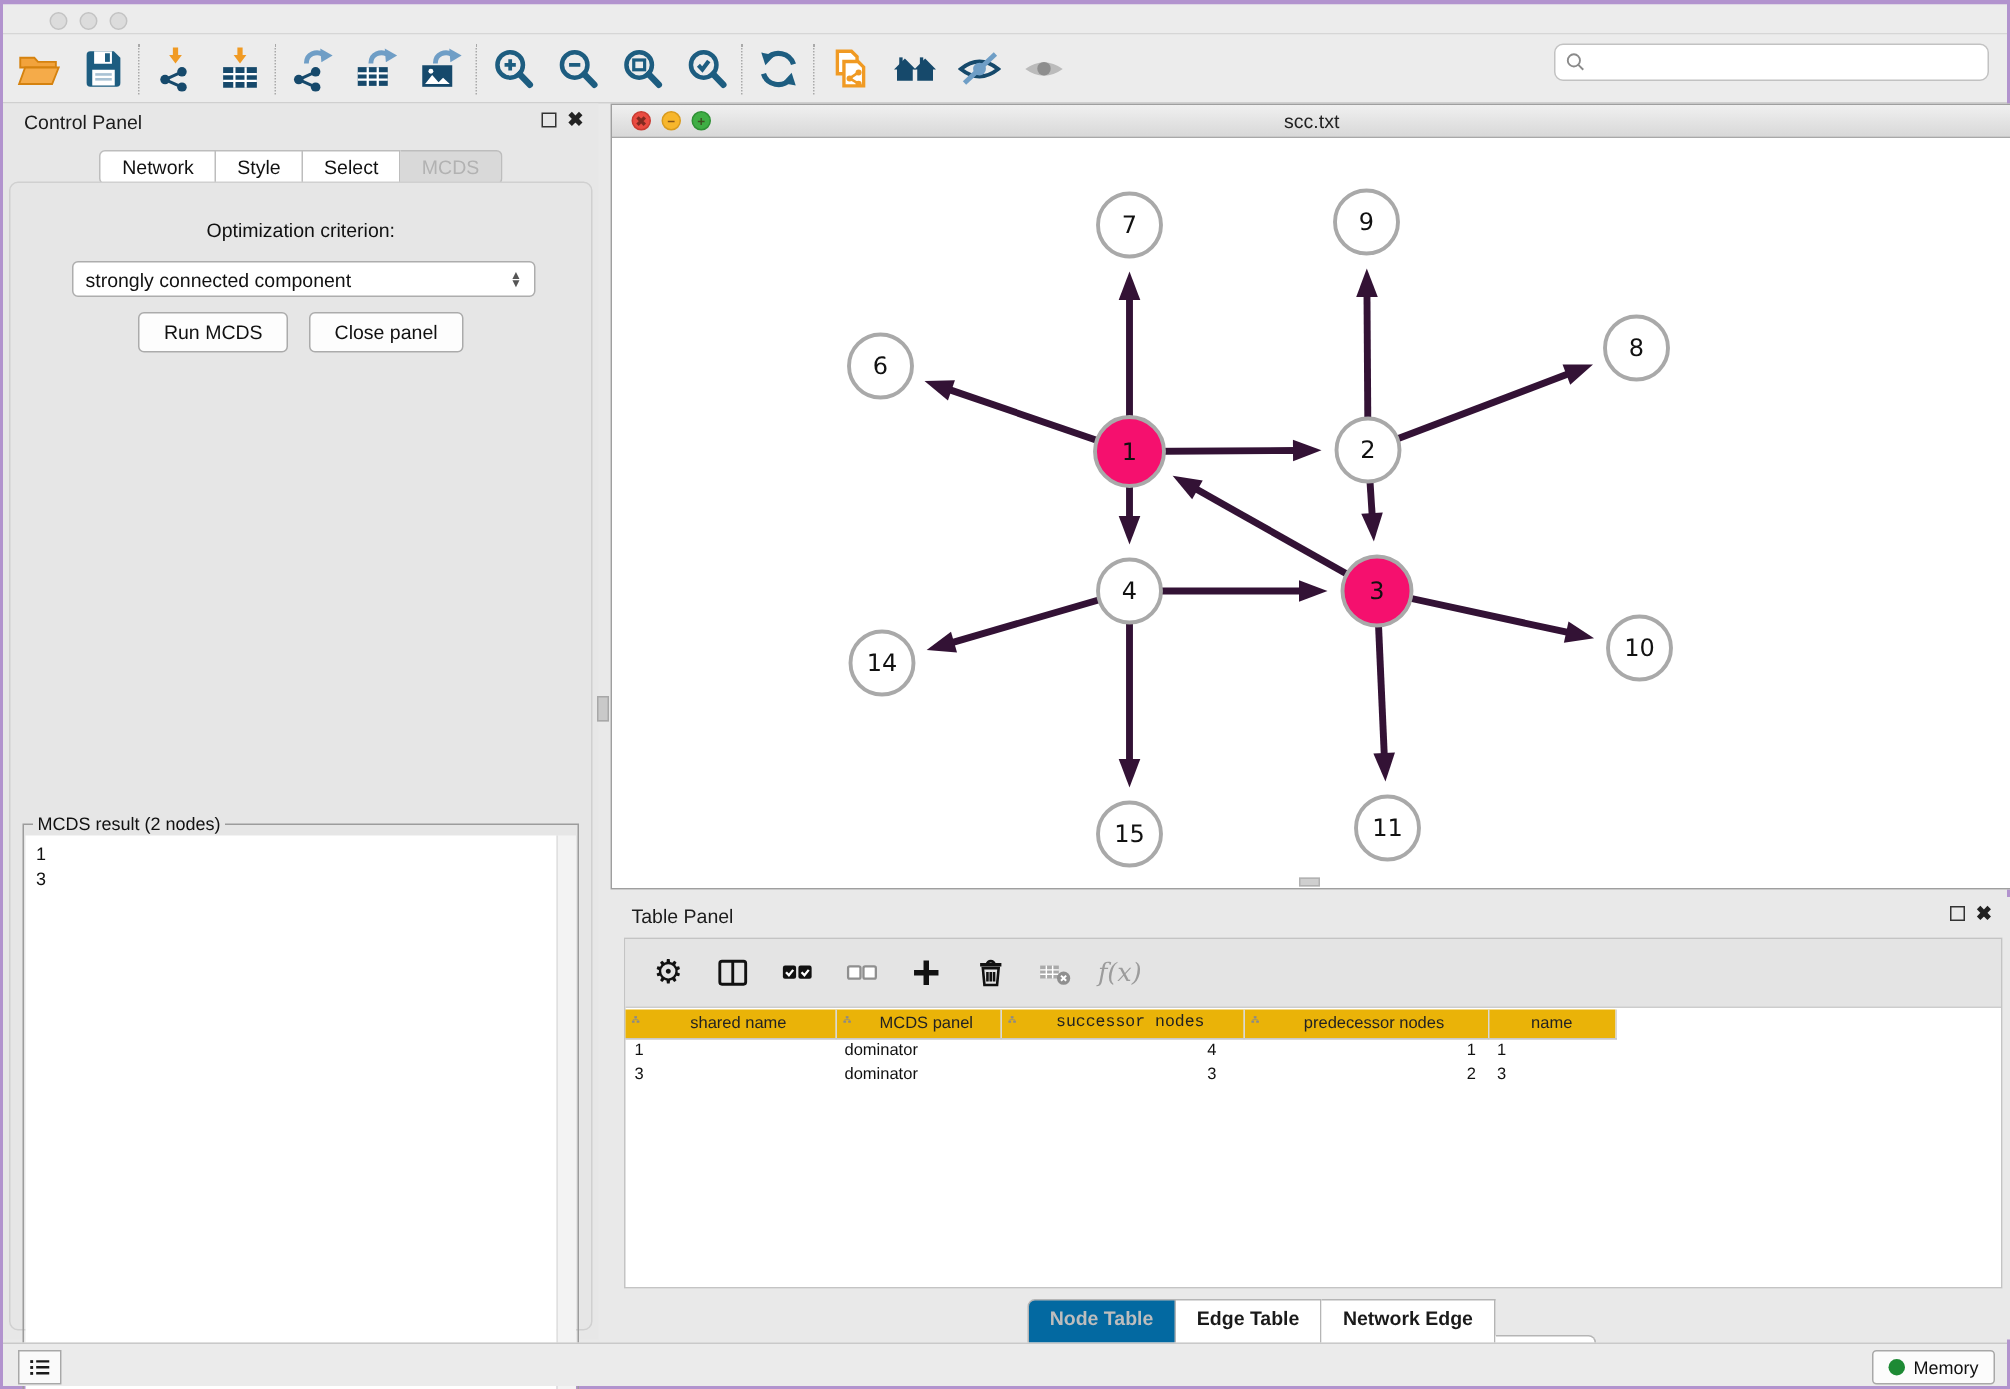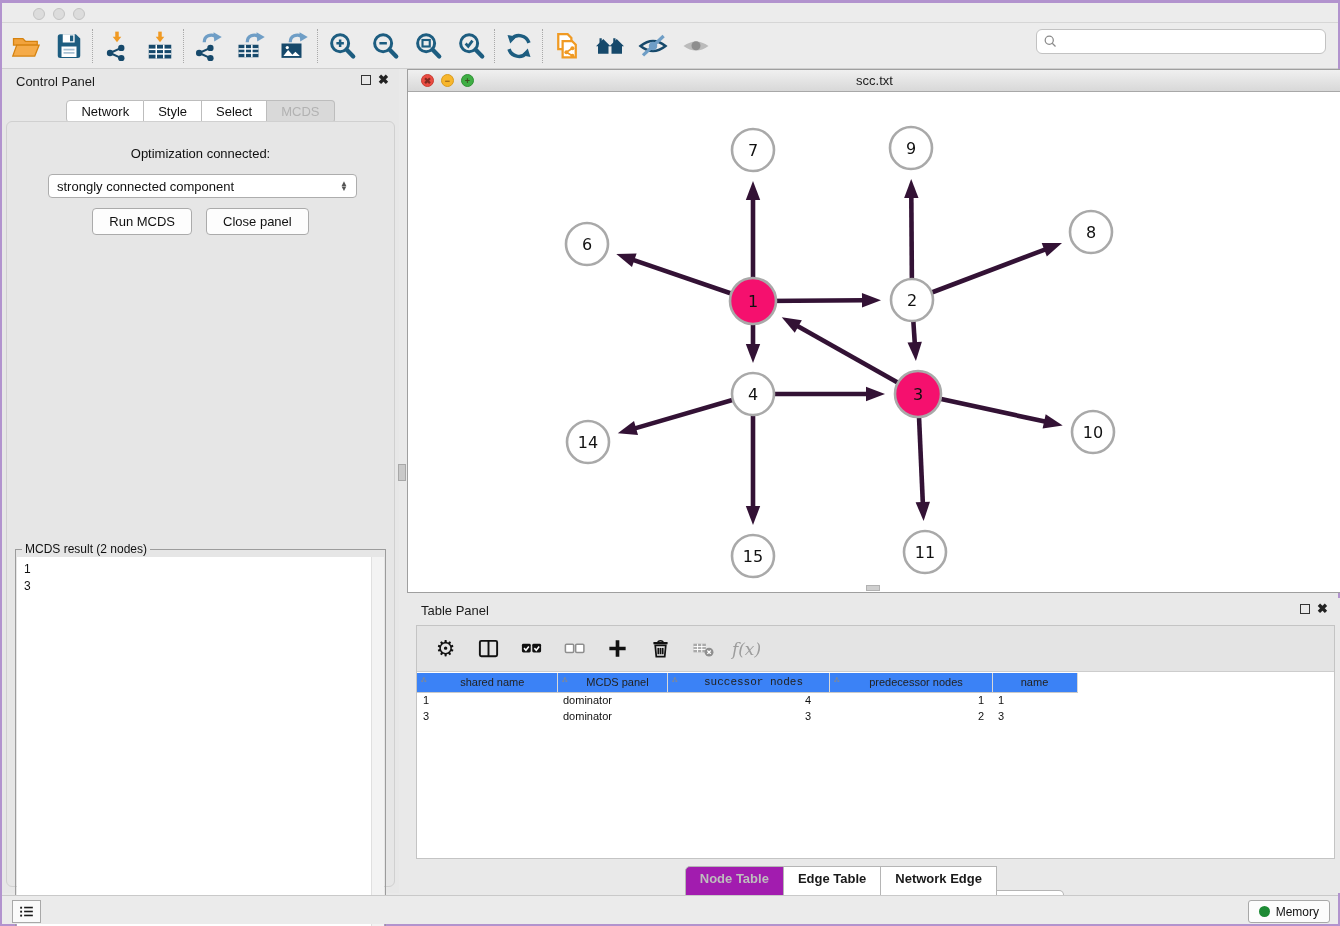--- a/index.html
+++ b/index.html
@@ -57,32 +57,32 @@
   
   #table-panel { position:absolute; left:405px; top:595px; width:935px; height:295px; background:#e9e9e9; }
   #tp-box { position:absolute; left:9px; top:27px; width:919px; height:234px; border:1px solid #c4c4c4; background:#fff; }
   #tp-toolbar { position:absolute; left:0; top:0; width:100%; height:46px; background:#e4e4e4; border-bottom:1px solid #cdcdcd; display:flex; align-items:center; padding-left:10px; gap:6px; }
   .tpt-btn { width:37px; height:38px; display:flex; align-items:center; justify-content:center; }
   .tpt-btn svg { width:23px; height:23px; }
   .tpt-btn .gear-char { font-size:22px; color:#111; font-family:"DejaVu Sans", sans-serif; line-height:22px; }
   .tpt-btn .fx-char { font-size:17px; color:#9c9c9c; font-family:"DejaVu Serif", serif; font-style:italic; }
   #tp-table { position:absolute; left:0; top:47px; width:100%; }
   table { border-collapse:collapse; }
-  th { height:19px; background:#3b82f6; border-right:1px solid #d8d8d8; border-bottom:1px solid #c9c9c9; font-size:11px; font-weight:normal; color:#222; }
+  th { height:19px; background:#eab308; border-right:1px solid #d8d8d8; border-bottom:1px solid #c9c9c9; font-size:11px; font-weight:normal; color:#222; }
   .th-inner { display:flex; align-items:center; padding:0 4px; }
   .th-inner svg { width:11px; height:11px; flex:0 0 auto; }
   .th-label { flex:1; text-align:center; }
   td { height:16px; font-size:11px; color:#111; padding:0 6px; }
   td.al-right { text-align:right; padding-right:18px; }
   td.al-right.tight { padding-right:8px; }
   #bottom-tabs { position:absolute; left:0; right:0; top:268px; display:flex; justify-content:center; }
   .bt-tab { font-size:13px; font-weight:bold; padding:4px 14px; border:1px solid #b5b5b5; border-left:none; background:#fff; color:#1a1a1a; }
   .bt-tab:first-child { border-left:1px solid #b5b5b5; border-radius:5px 0 0 5px; }
   .bt-tab:last-child { border-radius:0 5px 5px 0;margin-top:24px; }
-  .bt-tab.active { background:#a21caf; color:#bdbdbd; }
+  .bt-tab.active { background:#0369a1; color:#bdbdbd; }
 
   
   #status-bar { position:absolute; left:0; top:892px; width:100%; height:29px; background:#ebebeb; border-top:1px solid #c9c9c9; }
   #list-button { position:absolute; left:10px; top:4px; width:29px; height:23px; background:#fafafa; border:1px solid #a8a8a8; display:flex; align-items:center; justify-content:center; }
   #memory-button { position:absolute; right:8px; top:4px; height:23px; background:#fcfcfc; border:1px solid #a8a8a8; border-radius:3px; display:flex; align-items:center; gap:6px; padding:0 10px; font-size:12px; color:#111; }
   #memory-dot { width:11px; height:11px; border-radius:50%; background:#1d8a34; }
 </style>
 </head>
 <body>
 
@@ -272,21 +272,21 @@
         <span class="close-glyph">✖</span>
       </span>
     </div>
     <div id="cp-tabs">
         <div class="cp-tab">Network</div>
         <div class="cp-tab">Style</div>
         <div class="cp-tab">Select</div>
         <div class="cp-tab active">MCDS</div>
       </div>
     <div id="cp-body">
-      <div id="opt-label">Optimization connected:</div>
+      <div id="opt-label">Optimization criterion:</div>
       <div id="criterion-select">
         <span>strongly connected component</span>
         <span class="spin">
             <span>▲</span>
             <span>▼</span>
           </span>
       </div>
       <div class="cp-buttons">
         <button class="cp-btn">Run MCDS</button>
         <button class="cp-btn">Close panel</button>

